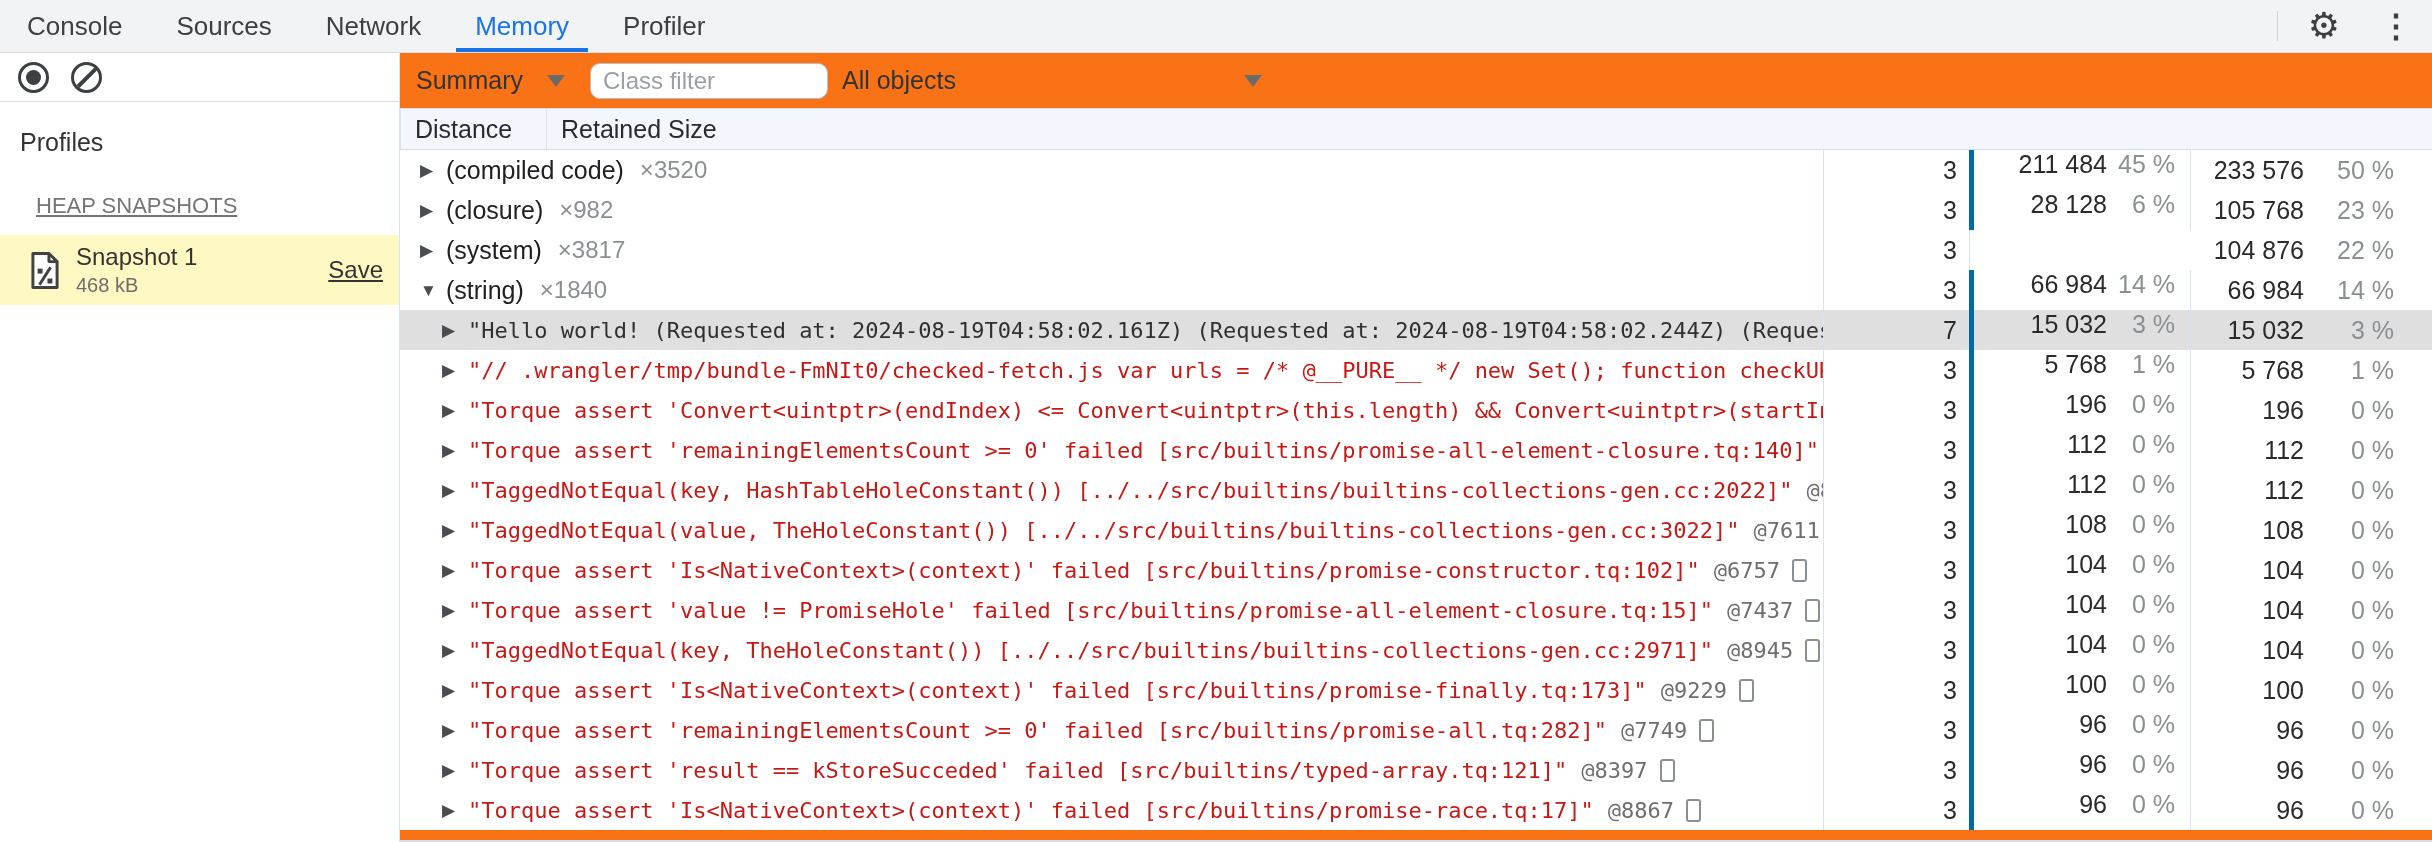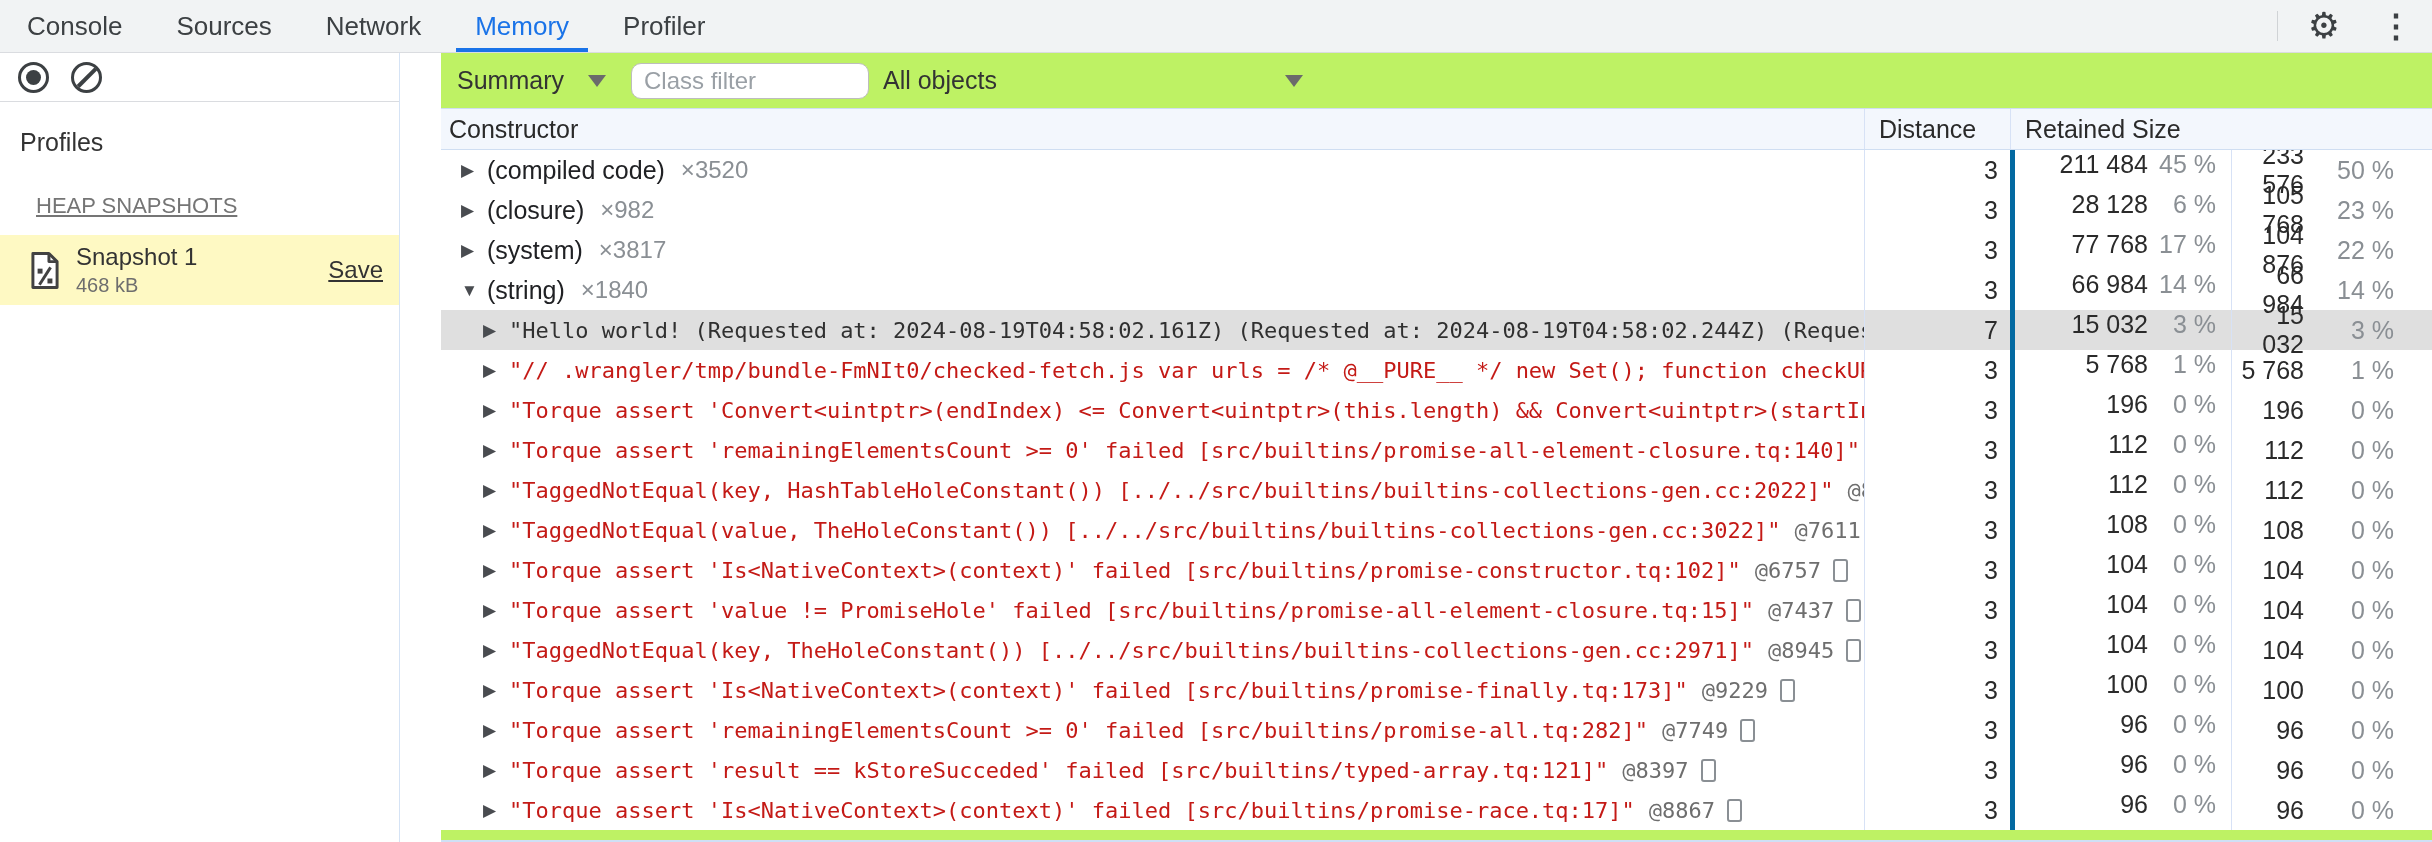--- a/index.html
+++ b/index.html
@@ -40,21 +40,21 @@
   .section-label { margin-top:36px; padding-left:36px; font-size:22px; color:#757575;text-decoration:underline; }
   .snapshot-item { margin-top:16px; height:70px; background:#fef9c3; display:flex;
     align-items:center; padding:0 16px 0 30px; }
   .snap-icon { flex:none; }
   .snap-meta { margin-left:16px; display:flex; flex-direction:column; }
   .snap-name { font-size:24px; color:#333; }
   .snap-size { font-size:20px; color:#6e6e6e; margin-top:3px; }
   .save-link { margin-left:auto; font-size:24px; color:#333; text-decoration:underline; cursor:pointer; }
 
   
-  .content { flex:1; display:flex; flex-direction:column; background:#bef264; min-width:0;margin-left:41px; }
+  .content { flex:1; display:flex; flex-direction:column; background:#f97316; min-width:0; }
   .content-toolbar { height:55px; display:flex; align-items:center; padding-left:16px; flex:none; }
   .dd-label { font-size:25px; color:#333; }
   .caret { width:0; height:0; border-left:9px solid transparent; border-right:9px solid transparent;
     border-top:12px solid #6b6b6b; }
   .summary-dd { display:flex; align-items:center; }
   .summary-dd .caret { margin-left:24px; }
   .class-filter { margin-left:25px; width:238px; height:36px; border:1px solid #bdbdbd;
     border-radius:10px; font-size:24px; color:#333; padding:0 12px; outline:none;
     font-family:"Liberation Sans", sans-serif; background:#fff; }
   .class-filter::placeholder { color:#9aa0a6; }
@@ -157,21 +157,20 @@
       </div>
       <input class="class-filter" value="" placeholder="Class filter" style="">
       <div class="objects-dd">
         <span class="dd-label">All objects</span>
         <span class="caret"></span>
       </div>
     </div>
 
     <div class="grid">
       <div class="grid-header">
-        <div class="hcell h-constructor">Constructor</div>
         <div class="hcell h-distance">Distance</div>
         <div class="hcell h-retained">Retained Size</div>
       </div>
       <div class="rows" id="rows-container">
           <div class="row">
             <div class="cell-c">
               <span class="expander">▶</span>
               <span class="class-name">(compiled code)</span>
               <span class="count">×3520</span>
             </div>
@@ -201,24 +200,20 @@
               <span class="pct">23 %</span>
             </div>
           </div>
           <div class="row">
             <div class="cell-c">
               <span class="expander">▶</span>
               <span class="class-name">(system)</span>
               <span class="count">×3817</span>
             </div>
             <div class="cell-d">3</div>
-            <div class="cell-s">
-              <span class="num">77 768</span>
-              <span class="pct">17 %</span>
-            </div>
             <div class="cell-r">
               <span class="num">104 876</span>
               <span class="pct">22 %</span>
             </div>
           </div>
           <div class="row">
             <div class="cell-c">
               <span class="expander">▼</span>
               <span class="class-name">(string)</span>
               <span class="count">×1840</span>

